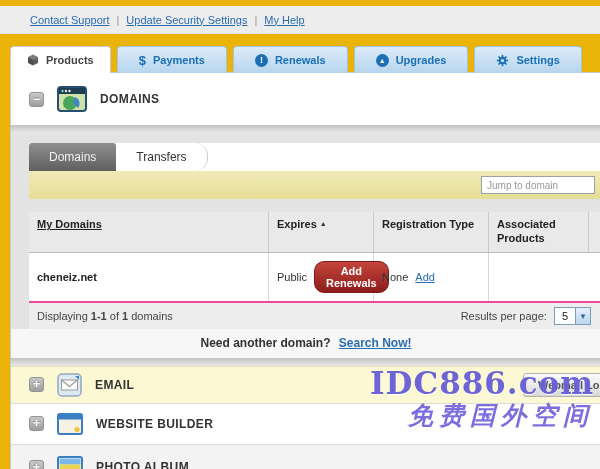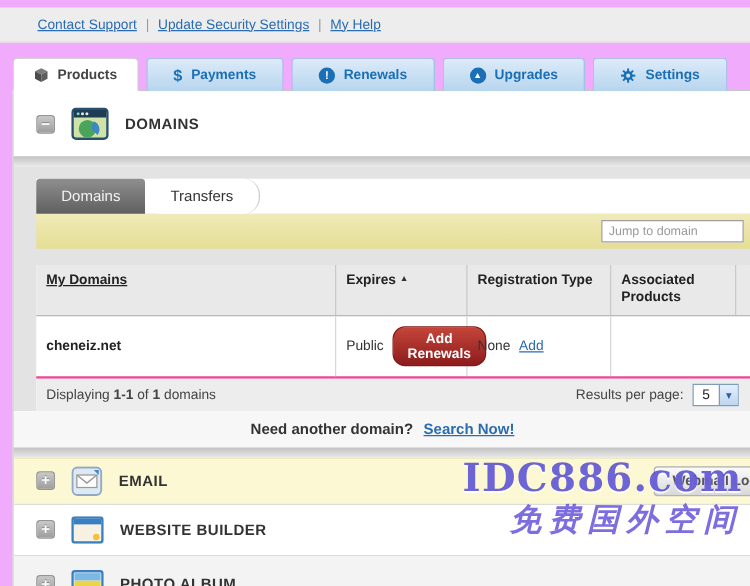--- a/index.html
+++ b/index.html
@@ -1,17 +1,17 @@
 <!DOCTYPE html>
 <html><head>
 <meta charset="utf-8">
 <style>
   html,body{margin:0;padding:0;background:#fff;}
   *{box-sizing:border-box;}
-  .screen{position:relative;width:600px;height:469px;overflow:hidden;background:#f0abfc;
+  .screen{position:relative;width:600px;height:469px;overflow:hidden;background:#eab308;
           font-family:"Liberation Sans",sans-serif;}
 
   
   .top-bar{position:absolute;top:6px;left:0;right:0;height:28px;background:#ededed;
            border-bottom:1px solid #e3e3e3;display:flex;align-items:center;
            padding-left:30px;font-size:11px;color:#999;gap:7px;}
   .top-bar a{color:#2b6cb0;text-decoration:underline;cursor:pointer;}
 
   
   .tabs{position:absolute;top:46px;left:10px;display:flex;gap:6px;height:27px;z-index:3;}

